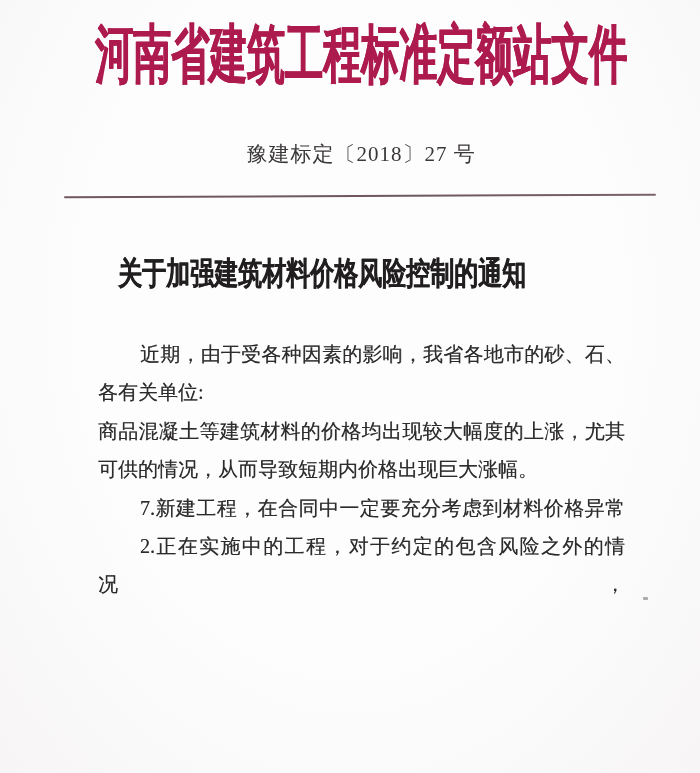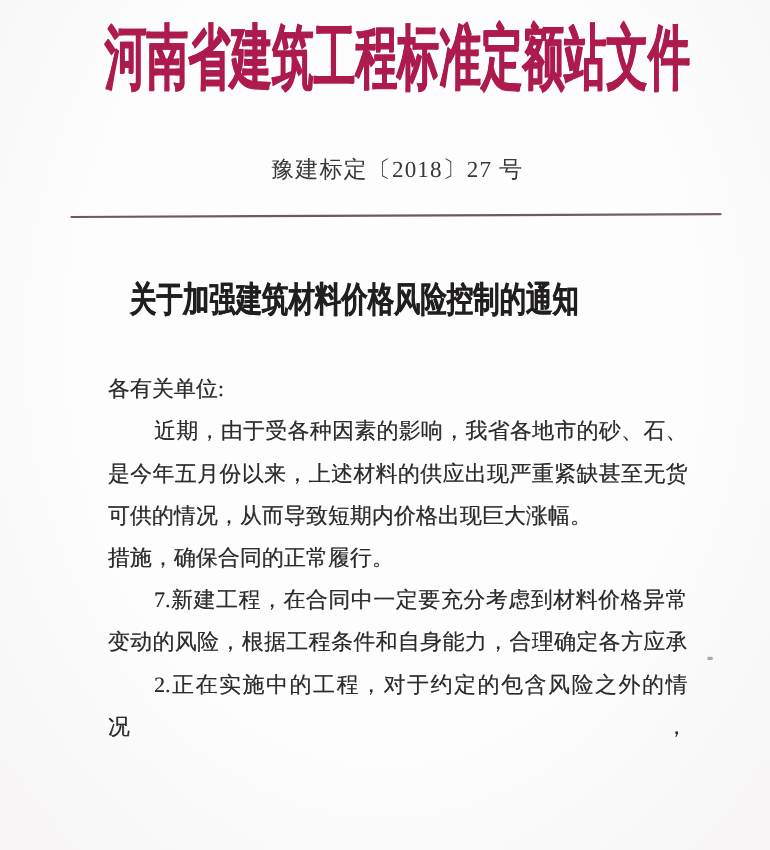--- a/index.html
+++ b/index.html
@@ -120,25 +120,23 @@
     <div class="letterhead-text">河南省建筑工程标准定额站文件</div>
   </header>
 
   <div class="doc-number">豫建标定〔2018〕27 号</div>
 
   <div class="rule"></div>
 
   <h1 class="doc-title">关于加强建筑材料价格风险控制的通知</h1>
 
   <div class="doc-body">
+    <div class="line indent justify">近期，由于受各种因素的影响，我省各地市的砂、石、</div>
     <div class="line">各有关单位:</div>
-    <div class="line indent justify">近期，由于受各种因素的影响，我省各地市的砂、石、</div>
-    <div class="line justify">是今年五月份以来，上述材料的供应出现严重紧缺甚至无货</div>
+    <div class="line justify">商品混凝土等建筑材料的价格均出现较大幅度的上涨，尤其</div>
     <div class="line">可供的情况，从而导致短期内价格出现巨大涨幅。</div>
-    <div class="line">措施，确保合同的正常履行。</div>
     <div class="line indent justify">7.新建工程，在合同中一定要充分考虑到材料价格异常</div>
-    <div class="line justify">变动的风险，根据工程条件和自身能力，合理确定各方应承</div>
     <div class="line indent justify">2.正在实施中的工程，对于约定的包含风险之外的情况，</div>
   </div>
 
   <div class="speck"></div>
 
 </div>
 
 </body></html>

